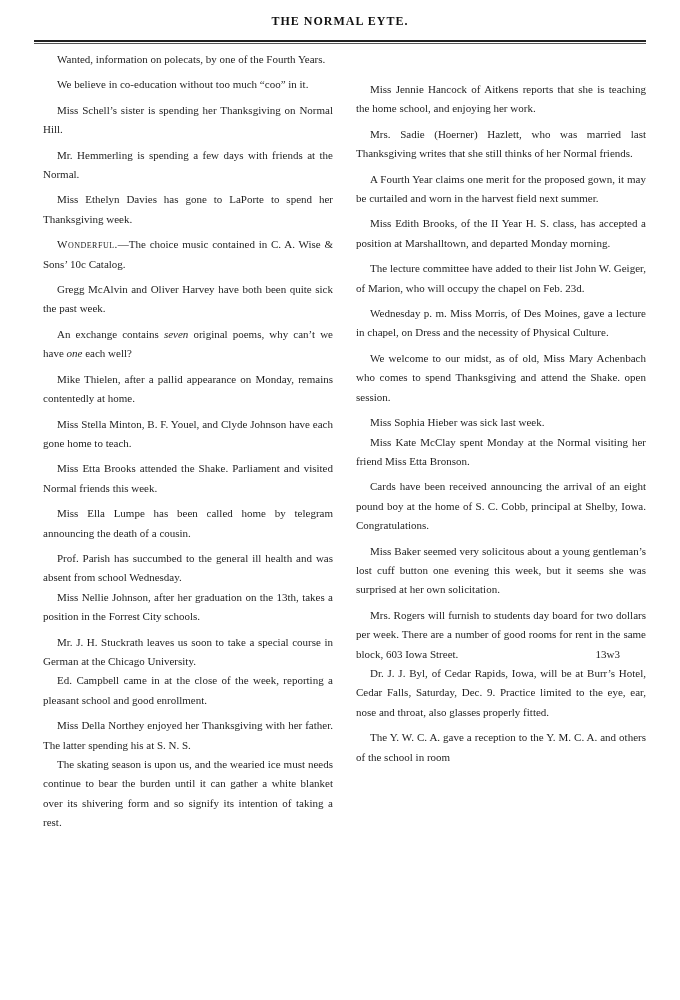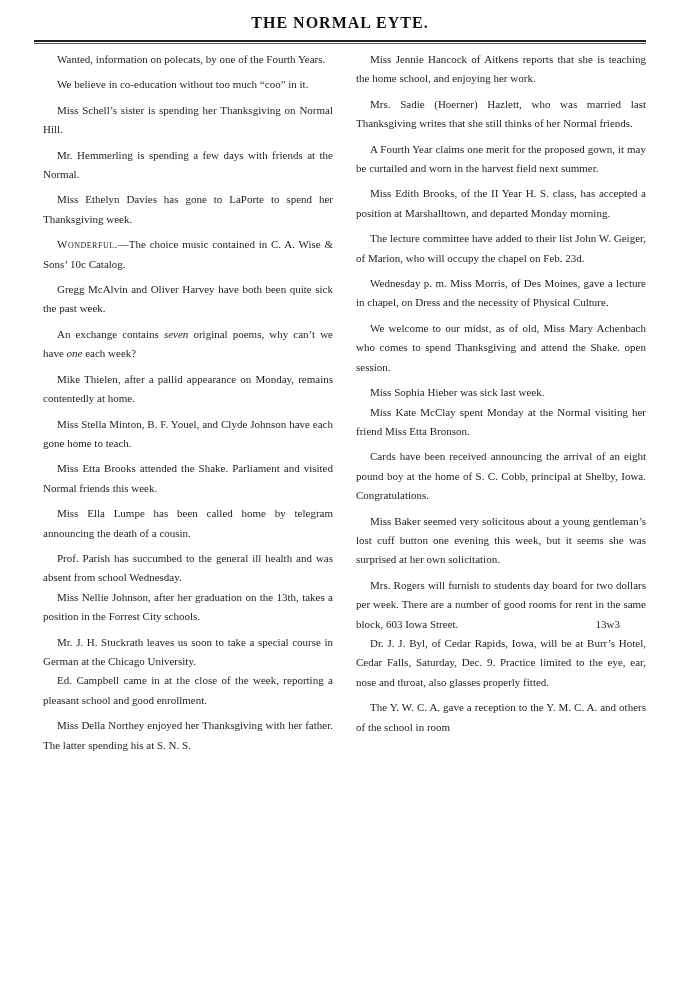--- a/index.html
+++ b/index.html
@@ -16,21 +16,21 @@
       color: #1e1e1e;
     }
     .masthead {
       position: absolute;
       top: 14px;
       left: 0;
       width: 680px;
       text-align: center;
       font-family: "Liberation Serif", "DejaVu Serif", serif;
       font-weight: bold;
-      font-size: 16px;
+      font-size: 12px;
       letter-spacing: 1px;
       color: #111;
     }
     .rule {
       position: absolute;
       top: 40px;
       left: 34px;
       width: 612px;
       height: 0;
       border-top: 2px solid #222;
@@ -40,21 +40,21 @@
     .column {
       position: absolute;
       top: 50px;
       width: 290px;
       font-family: "Liberation Serif", "DejaVu Serif", serif;
       font-size: 11px;
       line-height: 19.4px;
       text-align: justify;
     }
     .col-left { left: 43px; }
-    .col-right { left: 356px; }
+    .col-right { left: 356px; margin-top: 30px; }
     .item {
       margin: 0 0 6px 0;
       text-indent: 14px;
       hyphens: manual;
     }
     .item.tight { margin-bottom: 0; }
     .smallcaps {
       font-variant: small-caps;
       letter-spacing: 0.5px;
     }
@@ -71,30 +71,31 @@
 <div class="rule"></div>
 
 <div class="column col-left">
   <p class="item">Wanted, information on polecats, by one of the Fourth Years.</p>
   <p class="item">We believe in co-education without too much “coo” in it.</p>
   <p class="item">Miss Schell’s sister is spending her Thanks­giving on Normal Hill.</p>
   <p class="item">Mr. Hemmerling is spending a few days with friends at the Normal.</p>
   <p class="item">Miss Ethelyn Davies has gone to LaPorte to spend her Thanksgiving week.</p>
   <p class="item"><span class="smallcaps">Wonderful.</span><span>—The choice music contained in C. A. Wise &amp; Sons’ 10c Catalog.</span></p>
   <p class="item">Gregg McAlvin and Oliver Harvey have both been quite sick the past week.</p>
-  <p class="item"><span>An exchange contains </span><span class="ital">seven</span><span> original poems, why can’t we have </span><span class="ital">one</span><span> each week?</span></p>
+  <p class="item"><span>An exchange contains </span><span class="ital">seven</span><span> original poems, why can’t we have </span><span class="ital">one</span><span> each well?</span></p>
   <p class="item">Mike Thielen, after a pallid appearance on Monday, remains contentedly at home.</p>
   <p class="item">Miss Stella Minton, B. F. Youel, and Clyde Johnson have each gone home to teach.</p>
   <p class="item">Miss Etta Brooks attended the Shake. Par­liament and visited Normal friends this week.</p>
   <p class="item">Miss Ella Lumpe has been called home by telegram announcing the death of a cousin.</p>
   <p class="item tight">Prof. Parish has succumbed to the general ill health and was absent from school Wed­nesday.</p>
   <p class="item">Miss Nellie Johnson, after her graduation on the 13th, takes a position in the Forrest City schools.</p>
   <p class="item tight">Mr. J. H. Stuckrath leaves us soon to take a special course in German at the Chicago University.</p>
   <p class="item">Ed. Campbell came in at the close of the week, reporting a pleasant school and good enrollment.</p>
   <p class="item tight">Miss Della Northey enjoyed her Thanks­giving with her father. The latter spending his at S. N. S.</p>
+  <p class="item">The skating season is upon us, and the wearied ice must needs continue to bear the burden until it can gather a white blanket over its shivering form and so signify its in­tention of taking a rest.</p>
 </div>
 
 <div class="column col-right">
   <p class="item">Miss Jennie Hancock of Aitkens reports that she is teaching the home school, and en­joying her work.</p>
   <p class="item">Mrs. Sadie (Hoerner) Hazlett, who was married last Thanksgiving writes that she still thinks of her Normal friends.</p>
   <p class="item">A Fourth Year claims one merit for the pro­posed gown, it may be curtailed and worn in the harvest field next summer.</p>
   <p class="item">Miss Edith Brooks, of the II Year H. S. class, has accepted a position at Marshalltown, and departed Monday morning.</p>
   <p class="item">The lecture committee have added to their list John W. Geiger, of Marion, who will occupy the chapel on Feb. 23d.</p>
   <p class="item">Wednesday p. m. Miss Morris, of Des Moines, gave a lecture in chapel, on Dress and the necessity of Physical Culture.</p>
   <p class="item">We welcome to our midst, as of old, Miss Mary Achenbach who comes to spend Thanks­giving and attend the Shake. open session.</p>

